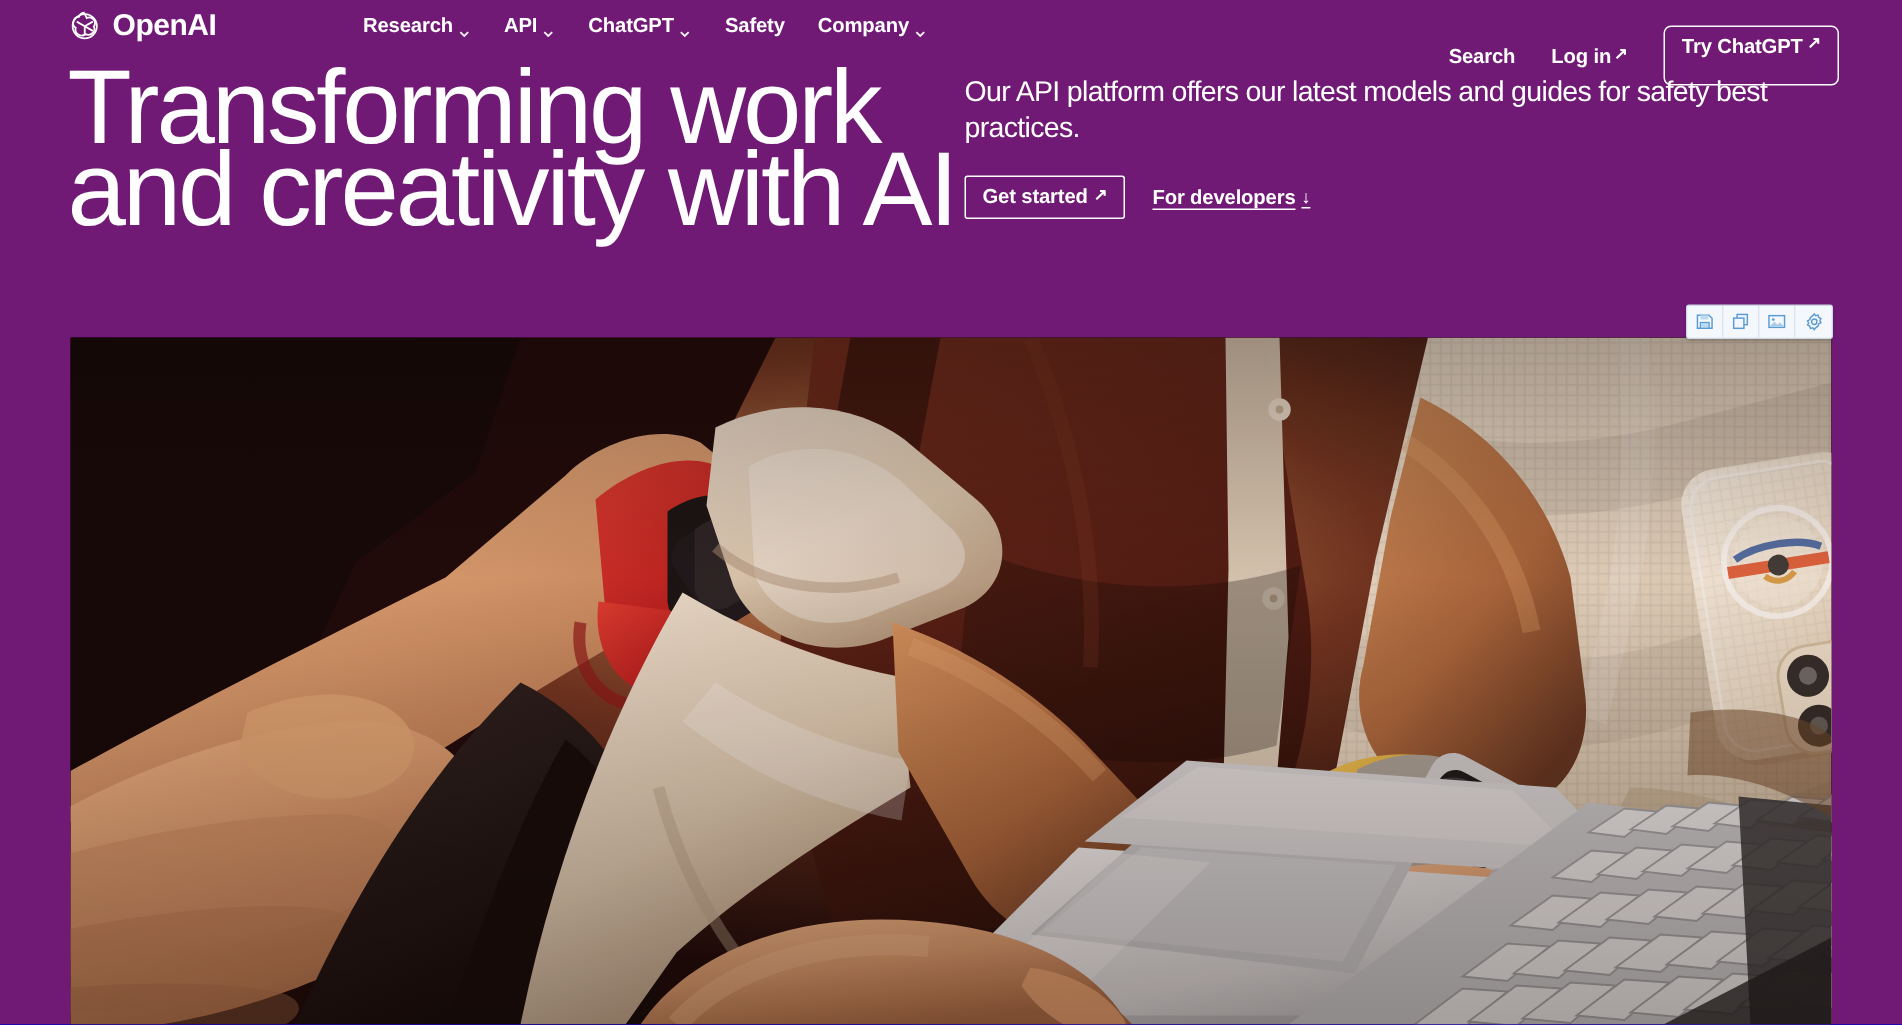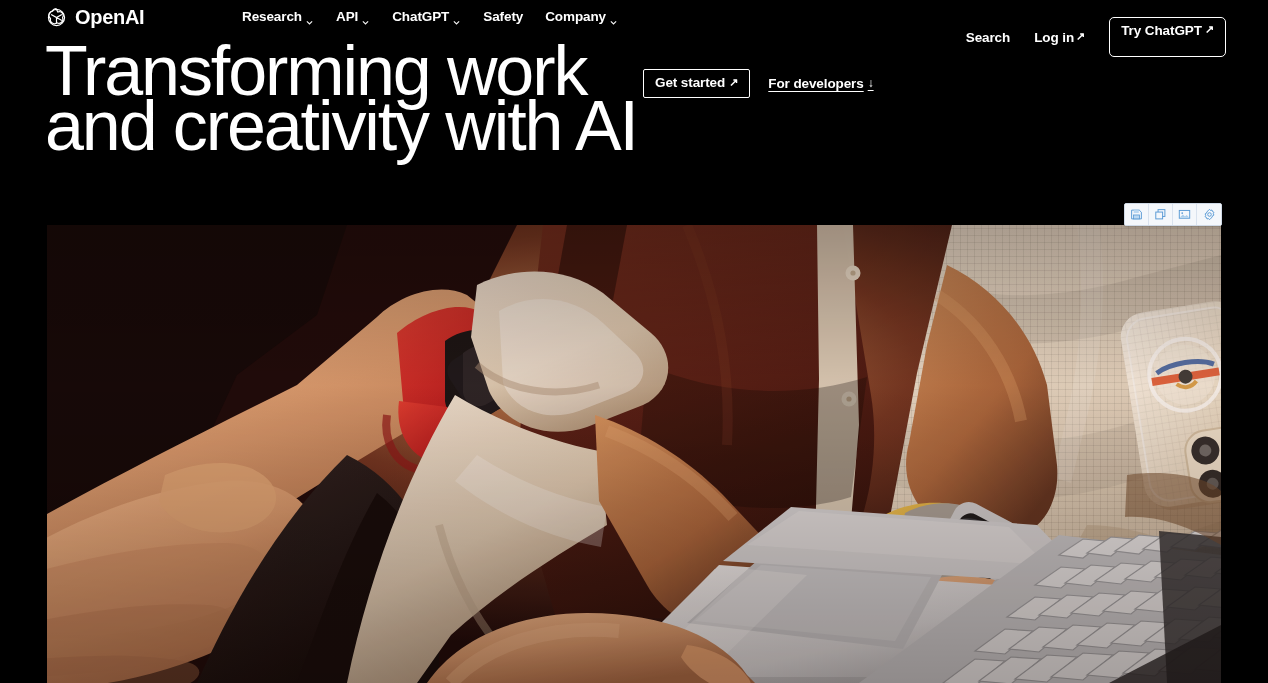--- a/index.html
+++ b/index.html
@@ -10,21 +10,21 @@
     overflow: hidden;
     background: #0000ff;
     font-family: "Liberation Sans", sans-serif;
     -webkit-font-smoothing: antialiased;
   }
 
   .page {
     position: relative;
     width: 1268px;
     height: 683px;
-    background: #000000;
+    background: #701a75;
     overflow: hidden;
   }
 
   
   .nav {
     position: absolute;
     top: 0; left: 0;
     width: 1268px;
     height: 34px;
     display: flex;
@@ -271,20 +271,21 @@
       <span class="cta">
         <span>Try ChatGPT</span>
         <span class="arrow-ne">↗</span>
       </span>
     </div>
   </nav>
 
   <h1 class="hero-title">Transforming work and creativity with AI</h1>
 
   <div class="hero-right">
+    <p class="hero-sub">Our API platform offers our latest models and guides for safety best practices.</p>
     <div class="hero-actions">
       <span class="btn-outline">
         <span>Get started</span>
         <span class="arrow-ne">↗</span>
       </span>
       <span class="link-underline">
         <span>For developers</span>
         <span class="arrow-down">↓</span>
       </span>
     </div>

